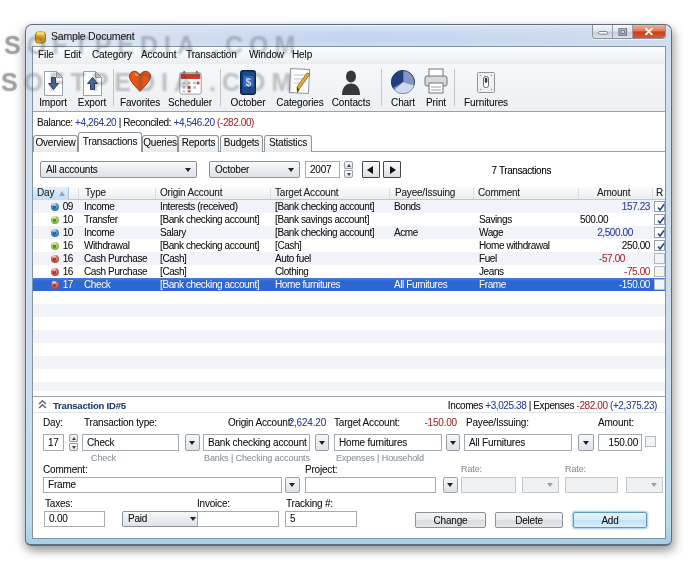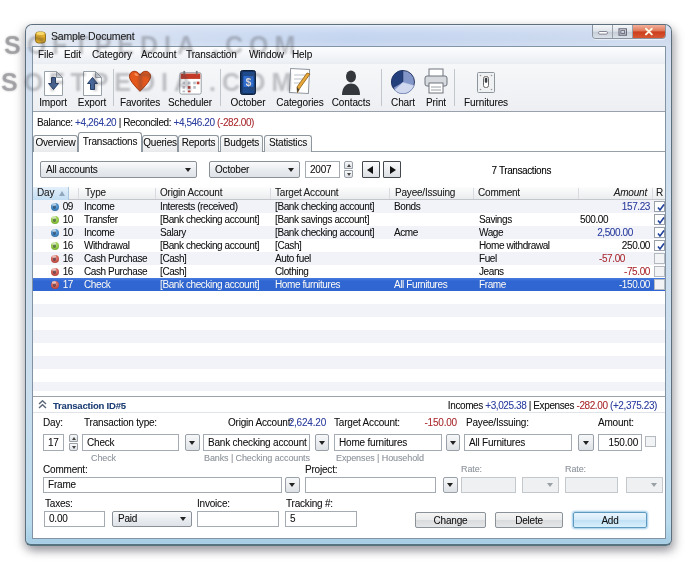--- a/index.html
+++ b/index.html
@@ -357,21 +357,21 @@
     <div id="tablearea">
       <div id="thead">
         <div id="dayhl"></div>
         <span class="hl" style="left:4px">Day</span>
         <div id="sortbtn"></div>
         <span class="hl" style="left:52px">Type</span>
         <span class="hl" style="left:127px">Origin Account</span>
         <span class="hl" style="left:242px">Target Account</span>
         <span class="hl" style="left:362px">Payee/Issuing</span>
         <span class="hl" style="left:445px">Comment</span>
-        <span class="hl" style="left:564px;width:50px;text-align:right;font-style:italic;">Amount</span>
+        <span class="hl" style="left:564px;width:50px;text-align:left;">Amount</span>
         <span class="hl" style="left:623px">R</span>
         <span class="hsep" style="left:45px"></span>
         <span class="hsep" style="left:122px"></span>
         <span class="hsep" style="left:237px"></span>
         <span class="hsep" style="left:356px"></span>
         <span class="hsep" style="left:440px"></span>
         <span class="hsep" style="left:545px"></span>
         <span class="hsep" style="left:619px"></span>
       </div>
       <div class="row alt" style="top:13px;">
@@ -543,21 +543,21 @@
             <span class="arr" style="border-top-color:#9aa0a6;"></span>
           </div>
 
       <span class="flabel" style="left:12px;top:83px;">Taxes:</span>
       <span class="flabel" style="left:164px;top:83px;">Invoice:</span>
       <span class="flabel" style="left:253px;top:83px;">Tracking #:</span>
 
       <div class="field" style="left:11px;top:96px;width:61px;height:16px;">
             <span style="position:absolute;left:4px;top:1px;">0.00</span>
           </div>
-      <div class="combo grad" style="left:79px;top:96px;width:80px;height:16px;">
+      <div class="combo grad" style="left:89px;top:96px;width:80px;height:16px;">
             <span style="position:absolute;left:5px;top:1px;">Paid</span>
             <span class="arr"></span>
           </div>
       <div class="field" style="left:164px;top:96px;width:82px;height:16px;"></div>
       <div class="field" style="left:252px;top:96px;width:72px;height:16px;">
             <span style="position:absolute;left:4px;top:1px;">5</span>
           </div>
 
       <div class="btn" style="left:382px;top:97px;width:71px;">Change</div>
       <div class="btn" style="left:462px;top:97px;width:68px;">Delete</div>

